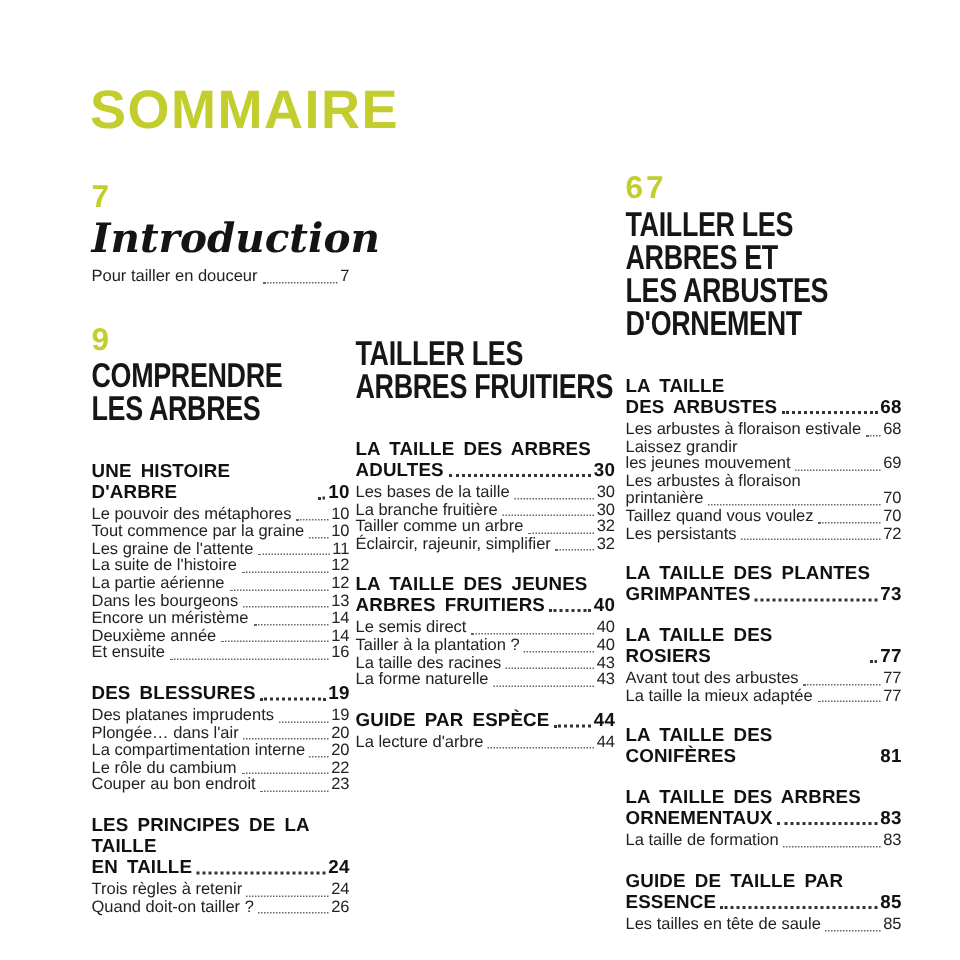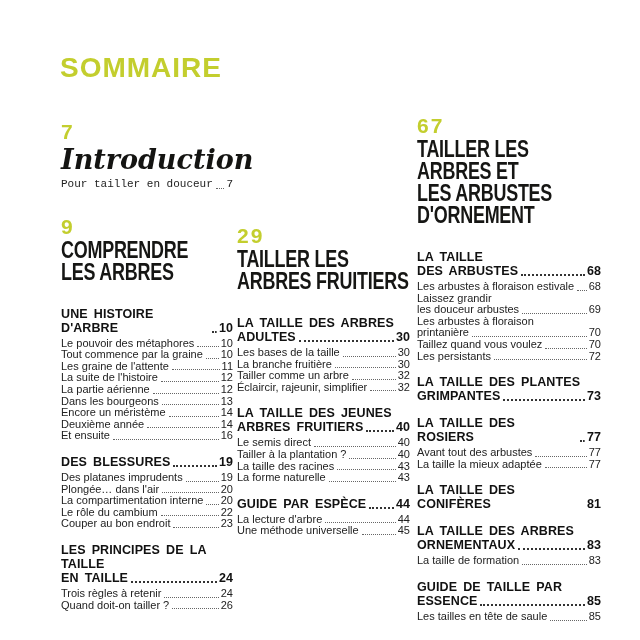--- a/index.html
+++ b/index.html
@@ -3,21 +3,21 @@
 <meta charset="utf-8">
 <style>
   html,body{margin:0;padding:0;}
   body{
     width:640px;height:640px;background:#ffffff;position:relative;overflow:hidden;
     font-family:"Liberation Sans", sans-serif;color:#1d1d1b;
     -webkit-font-smoothing:antialiased;
   }
   .page-title{
     position:absolute;left:60px;top:52px;
-    font-size:28px;font-weight:800;letter-spacing:1px;
+    font-size:36px;font-weight:800;letter-spacing:1px;
     color:var(--accent,#c3ce2e);
   }
   .col{position:absolute;}
   #col1{left:61px;top:120px;width:172px;}
   #col2{left:237px;top:224px;width:173px;}
   #col3{left:417px;top:114px;width:184px;}
 
   .chapter{margin-bottom:24px;}
   .chapter-number{
     font-size:21px;font-weight:800;letter-spacing:2px;line-height:23px;
@@ -28,21 +28,21 @@
     font-size:27px;line-height:32px;margin:0 0 3px 0;color:#141412;
   }
   .chapter-title-line{font-size:23px;line-height:22px;font-weight:800;color:#161614;white-space:nowrap;}
   .chapter-title-line .squeeze{display:inline-block;transform:scaleX(0.78);transform-origin:0 60%;letter-spacing:-0.3px;}
 
   .section{margin-bottom:13px;}
   .row{display:flex;align-items:flex-end;}
   .h-row{font-size:12.5px;font-weight:800;line-height:14px;letter-spacing:0.1px;word-spacing:2.5px;color:#111;}
   .e-row{font-size:11px;line-height:11.6px;color:#222;}
   .sec-entries{margin-top:3px;}
-  .chapter .sec-entries{margin-top:2px;font-family:Liberation Mono, monospace;}
+  .chapter .sec-entries{margin-top:2px;}
   .dots{flex:1;margin:0 2px 2px 3px;min-width:5px;}
   .dots.bold{border-bottom:2.2px dotted #333;}
   .dots.thin{border-bottom:1.6px dotted #666;}
   .dots.none{border-bottom:none;}
   .pg{white-space:nowrap;}
 </style>
 </head>
 <body style="--accent: #c3ce2e;">
 
 <div class="page-title">SOMMAIRE</div>
@@ -170,21 +170,20 @@
         <div class="row e-row">
           <span class="lbl">Quand doit-on tailler ?</span>
           <span class="dots thin"></span>
           <span class="pg">26</span>
         </div>
       </div>
     </div>
   </div>
 <div class="col" id="col2">
     <div class="chapter">
-      <div class="chapter-number">29</div>
       <div class="chapter-title-line"><span class="squeeze">TAILLER LES</span></div>
       <div class="chapter-title-line"><span class="squeeze">ARBRES FRUITIERS</span></div>
     </div>
     <div class="section">
       <div class="row h-row">
         <span class="lbl">LA TAILLE DES ARBRES</span>
       </div>
       <div class="row h-row">
         <span class="lbl">ADULTES</span>
         <span class="dots bold"></span>
@@ -249,25 +248,20 @@
       <div class="row h-row">
         <span class="lbl">GUIDE PAR ESPÈCE</span>
         <span class="dots bold"></span>
         <span class="pg">44</span>
       </div>
       <div class="sec-entries">
         <div class="row e-row">
           <span class="lbl">La lecture d'arbre</span>
           <span class="dots thin"></span>
           <span class="pg">44</span>
-        </div>
-        <div class="row e-row">
-          <span class="lbl">Une méthode universelle</span>
-          <span class="dots thin"></span>
-          <span class="pg">45</span>
         </div>
       </div>
     </div>
   </div>
 <div class="col" id="col3">
     <div class="chapter">
       <div class="chapter-number">67</div>
       <div class="chapter-title-line"><span class="squeeze">TAILLER LES</span></div>
       <div class="chapter-title-line"><span class="squeeze">ARBRES ET</span></div>
       <div class="chapter-title-line"><span class="squeeze">LES ARBUSTES</span></div>
@@ -285,21 +279,21 @@
       <div class="sec-entries">
         <div class="row e-row">
           <span class="lbl">Les arbustes à floraison estivale</span>
           <span class="dots thin"></span>
           <span class="pg">68</span>
         </div>
         <div class="row e-row">
           <span class="lbl">Laissez grandir</span>
         </div>
         <div class="row e-row">
-          <span class="lbl">les douceur arbustes</span>
+          <span class="lbl">les jeunes mouvement</span>
           <span class="dots thin"></span>
           <span class="pg">69</span>
         </div>
         <div class="row e-row">
           <span class="lbl">Les arbustes à floraison</span>
         </div>
         <div class="row e-row">
           <span class="lbl">printanière</span>
           <span class="dots thin"></span>
           <span class="pg">70</span>

